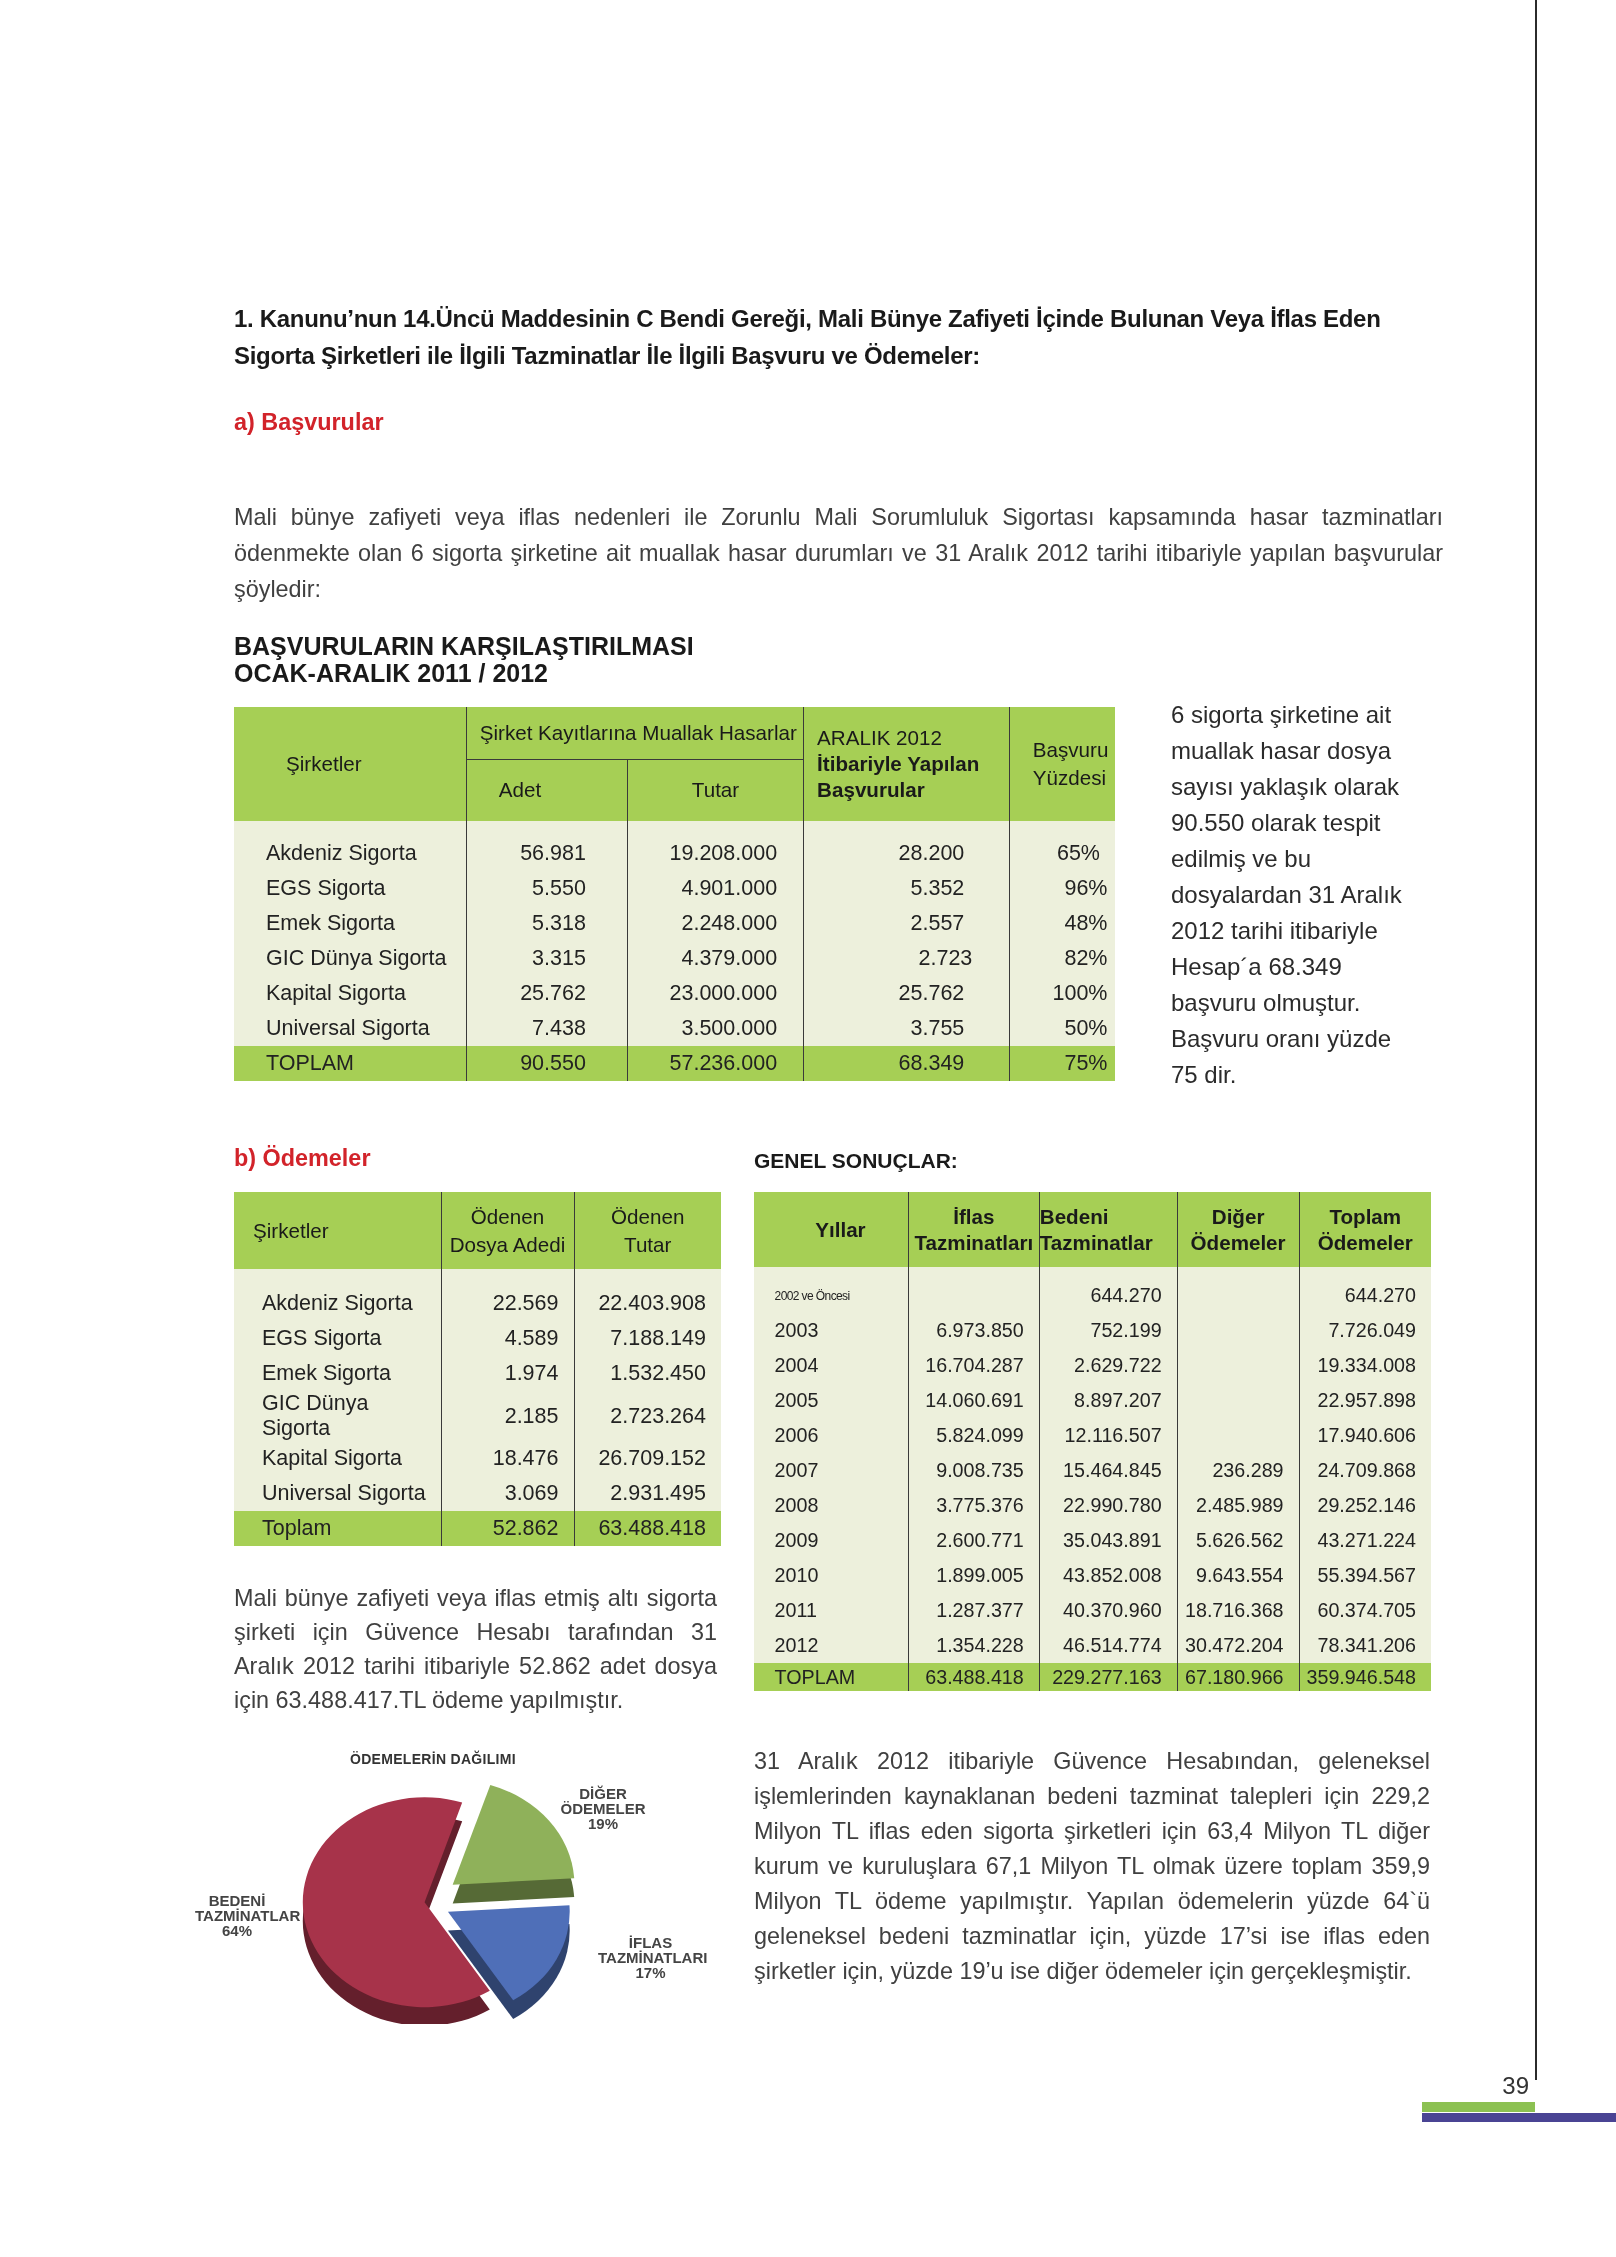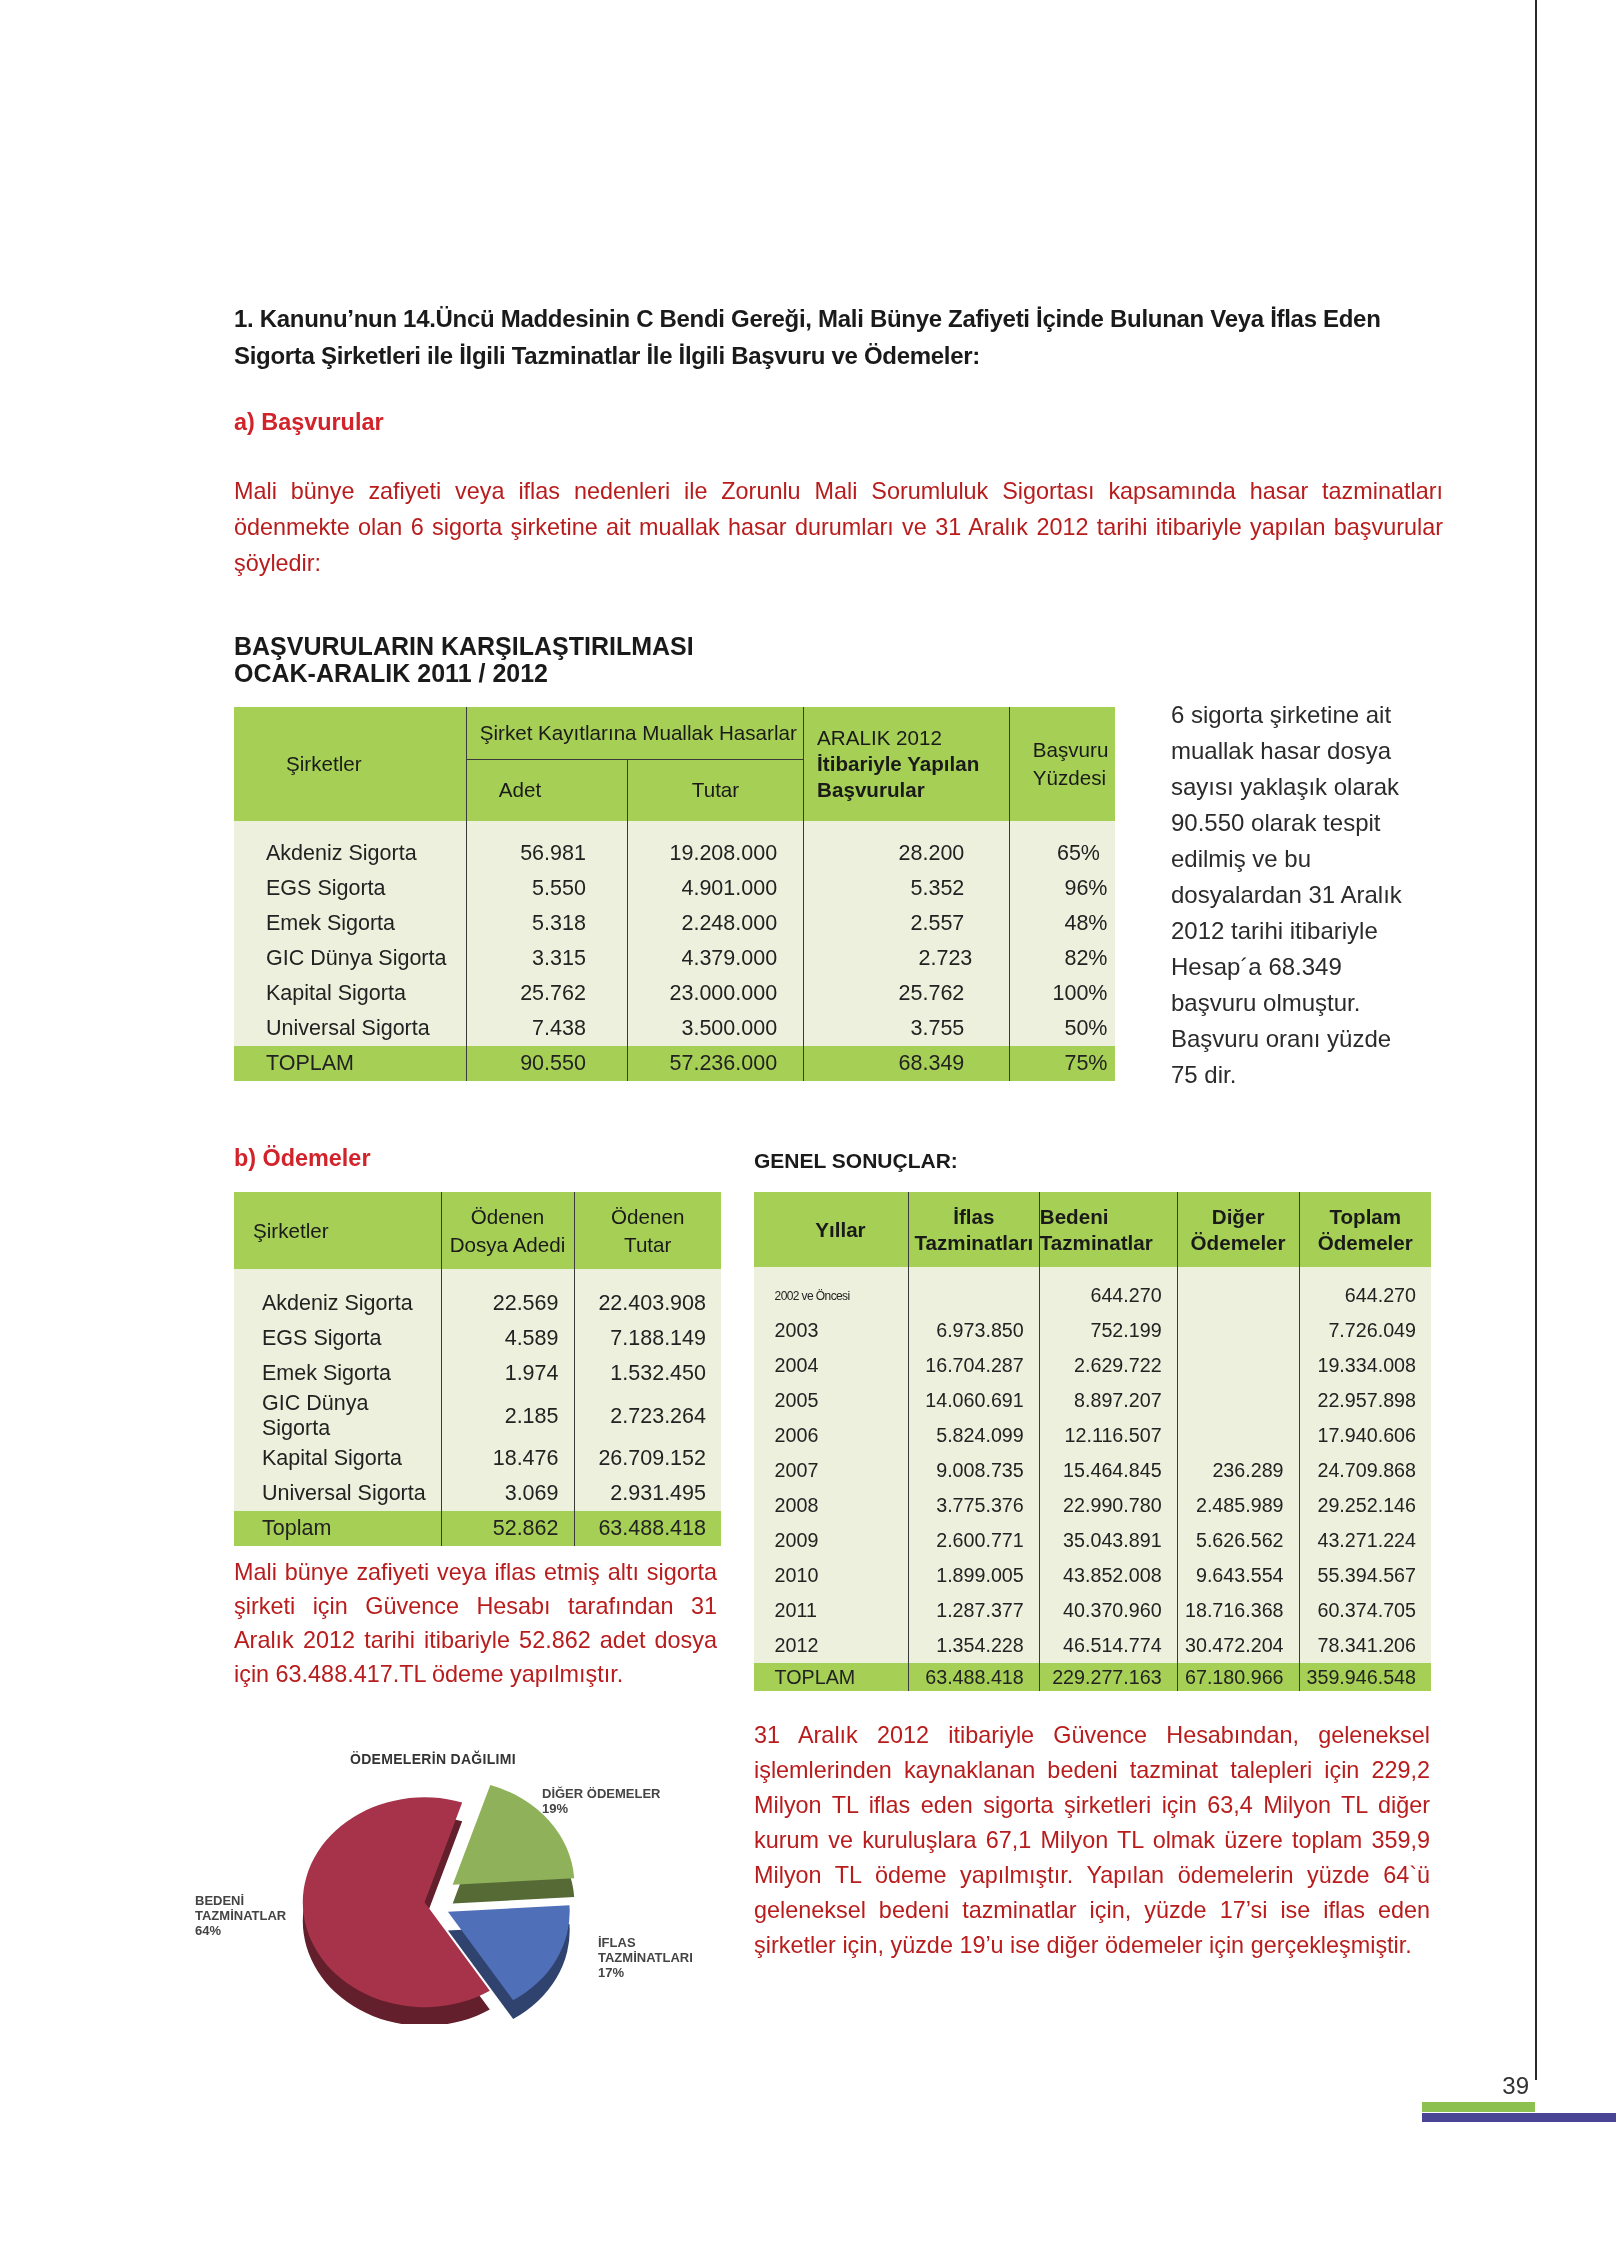--- a/index.html
+++ b/index.html
@@ -6,21 +6,21 @@
   html, body { width: 1616px; height: 2258px; background: #ffffff; overflow: hidden; }
   body { position: relative; font-family: "Liberation Sans", sans-serif; color: #231f20; }
 
   .vline { position: absolute; left: 1535px; top: 0; width: 1.9px; height: 2080px; background: #2b2b2b; }
   .page-num { position: absolute; left: 1462px; top: 2072px; width: 67px; text-align: right; font-size: 24px; color: #333; }
   .footer-green { position: absolute; left: 1422px; top: 2102px; width: 113px; height: 10.3px; background: #8cc152; }
   .footer-purple { position: absolute; left: 1422px; top: 2113px; width: 194px; height: 9.4px; background: #4a4494; }
 
   .heading { position: absolute; left: 234px; top: 300px; width: 1209px; font-size: 24px; font-weight: bold; line-height: 37px; letter-spacing: -0.3px; color: #1a1a1a; }
   .subhead-red { position: absolute; font-size: 23.4px; font-weight: bold; color: #d2232a; }
-  .para { position: absolute; font-size: 23.4px; line-height: 36px; color: #b91c1c; text-align: justify; }
+  .para { position: absolute; font-size: 23.4px; line-height: 36px; color: #404040; text-align: justify; margin-top: 26px; }
 
   .tbl-title { position: absolute; left: 234px; top: 633px; font-size: 25px; font-weight: bold; line-height: 27px; color: #1a1a1a; }
   .green-head { background: #a6cf55; }
   .light-body { background: #edf0dc; }
   .total-row { background: #a6cf55; font-weight: bold; }
 
   table { border-collapse: collapse; position: absolute; font-family: "Liberation Sans", sans-serif; }
   td, th { font-weight: normal; }
   .vsep { border-left: 1.4px solid #3a3a3a; }
 
@@ -42,21 +42,21 @@
   #t3 { left: 754px; top: 1192px; width: 677px; font-size: 19.7px; }
   #t3 th { font-size: 20.6px; color: #1a1a1a; font-weight: bold; line-height: 26px; }
   #t3 td { height: 35px; color: #222; }
   #t3 .num { text-align: right; padding-right: 15px; }
   #t3 .name { padding-left: 20.6px; }
 
   .side-text { position: absolute; left: 1171px; top: 697px; width: 253px; font-size: 24px; line-height: 36px; color: #2b2b2b; }
 
   .chart-wrap { position: absolute; left: 195px; top: 1743px; width: 520px; height: 281px; }
   .chart-title { position: absolute; left: 155px; top: 8px; font-size: 14px; font-weight: bold; color: #333; letter-spacing: 0.3px; }
-  .pie-label { position: absolute; font-size: 13px; font-weight: bold; color: #444; line-height: 15px; }
+  .pie-label { position: absolute; font-size: 15px; font-weight: bold; color: #444; text-align: center; line-height: 15px; }
 </style>
 </head>
 <body>
 
 <div class="vline"></div>
 
 <div class="heading">1. Kanunu’nun 14.Üncü Maddesinin C Bendi Gereği, Mali Bünye Zafiyeti İçinde Bulunan Veya İflas Eden Sigorta Şirketleri ile İlgili Tazminatlar İle İlgili Başvuru ve Ödemeler:</div>
 
 <div class="subhead-red" style="left:234px; top:409px;">a) Başvurular</div>
 

